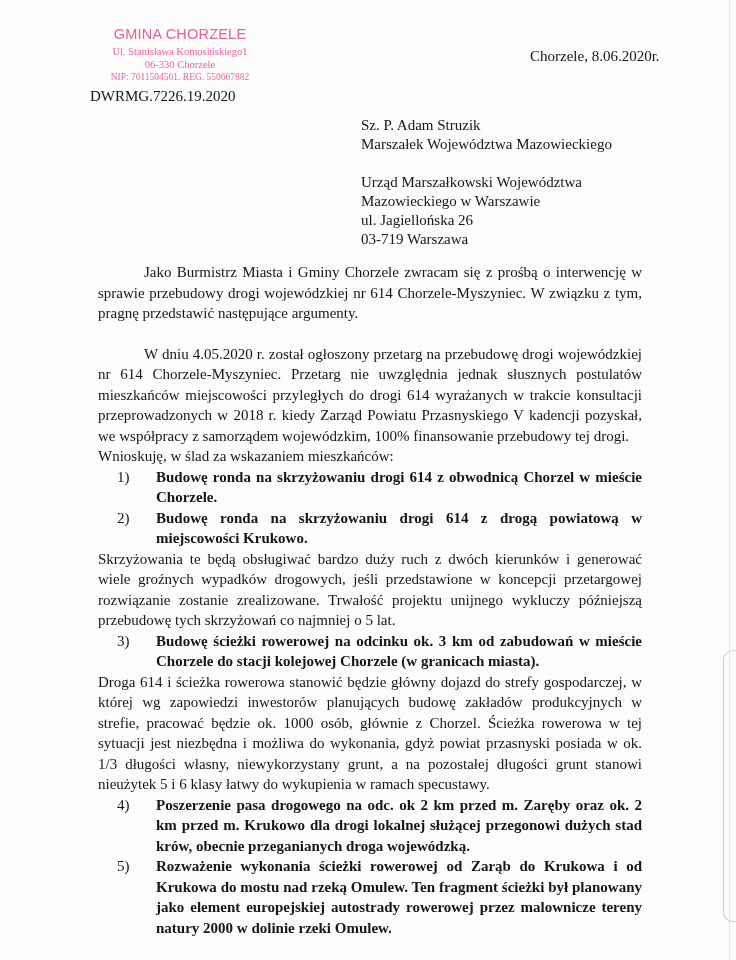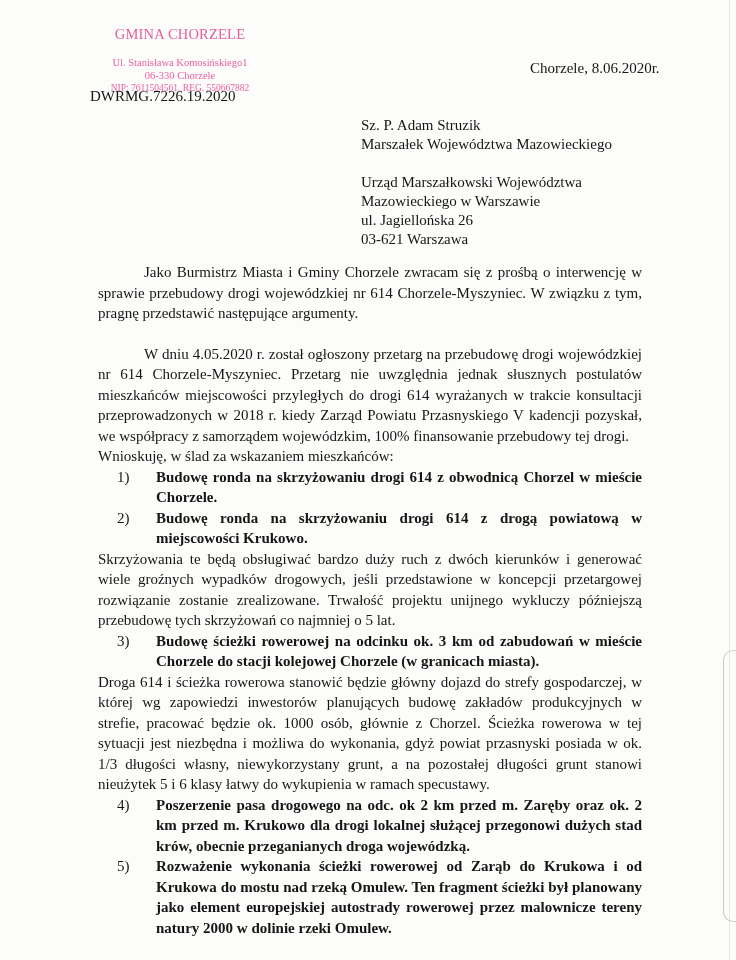--- a/index.html
+++ b/index.html
@@ -44,46 +44,46 @@
     .stamp {
       position: absolute;
       left: 85px;
       top: 27px;
       width: 190px;
       text-align: center;
       color: #e9619f;
       line-height: 1;
     }
     .stamp .stamp-title {
-      font-family: Liberation Serif, serif;
+      font-family: Liberation Sans, sans-serif;
       font-size: 14.5px;
       letter-spacing: 0.2px;
       color: #e45f9b;
-      margin-bottom: 14px;
+      margin-bottom: 3px;
     }
     .stamp .stamp-line {
       font-family: Liberation Serif, serif;
       font-size: 10.5px;
       line-height: 13px;
       color: #ec5fa2;
       white-space: nowrap;
     }
     .stamp .stamp-small {
       font-size: 9.5px;
     }
     .ref-number {
       position: absolute;
       left: 90px;
       top: 88px;
       font-size: 15px;
     }
     .place-date {
       position: absolute;
       left: 530px;
-      top: 60px;
+      top: 48px;
       font-size: 15px;
     }
     .recipient {
       position: absolute;
       left: 361px;
       top: 116px;
       font-size: 15px;
       line-height: 19px;
     }
     .recipient .bold {
@@ -149,21 +149,21 @@
   <div class="ref-number">DWRMG.7226.19.2020</div>
   <div class="place-date">Chorzele, 8.06.2020r.</div>
 
   <div class="recipient">
     <div class="bold">Sz. P. Adam Struzik</div>
     <div class="bold">Marszałek Województwa Mazowieckiego</div>
     <div class="spacer"></div>
     <div>Urząd Marszałkowski Województwa</div>
     <div>Mazowieckiego w Warszawie</div>
     <div>ul. Jagiellońska 26</div>
-    <div>03-621 Warszawa</div>
+    <div>03-719 Warszawa</div>
   </div>
 
   <div class="body">
     <p class="para indent">Jako Burmistrz Miasta i Gminy Chorzele zwracam się z prośbą o interwencję w sprawie przebudowy drogi wojewódzkiej nr 614 Chorzele-Myszyniec. W związku z tym, pragnę przedstawić następujące argumenty.</p>
     <div class="gap"></div>
     <p class="para indent">W dniu 4.05.2020 r. został ogłoszony przetarg na przebudowę drogi wojewódzkiej nr 614 Chorzele-Myszyniec. Przetarg nie uwzględnia jednak słusznych postulatów mieszkańców miejscowości przyległych do drogi 614 wyrażanych w trakcie konsultacji przeprowadzonych w 2018 r. kiedy Zarząd Powiatu Przasnyskiego V kadencji pozyskał, we współpracy z samorządem wojewódzkim, 100% finansowanie przebudowy tej drogi.</p>
     <p class="para">Wnioskuję, w ślad za wskazaniem mieszkańców:</p>
 
     <ol class="demands">
       <li>

